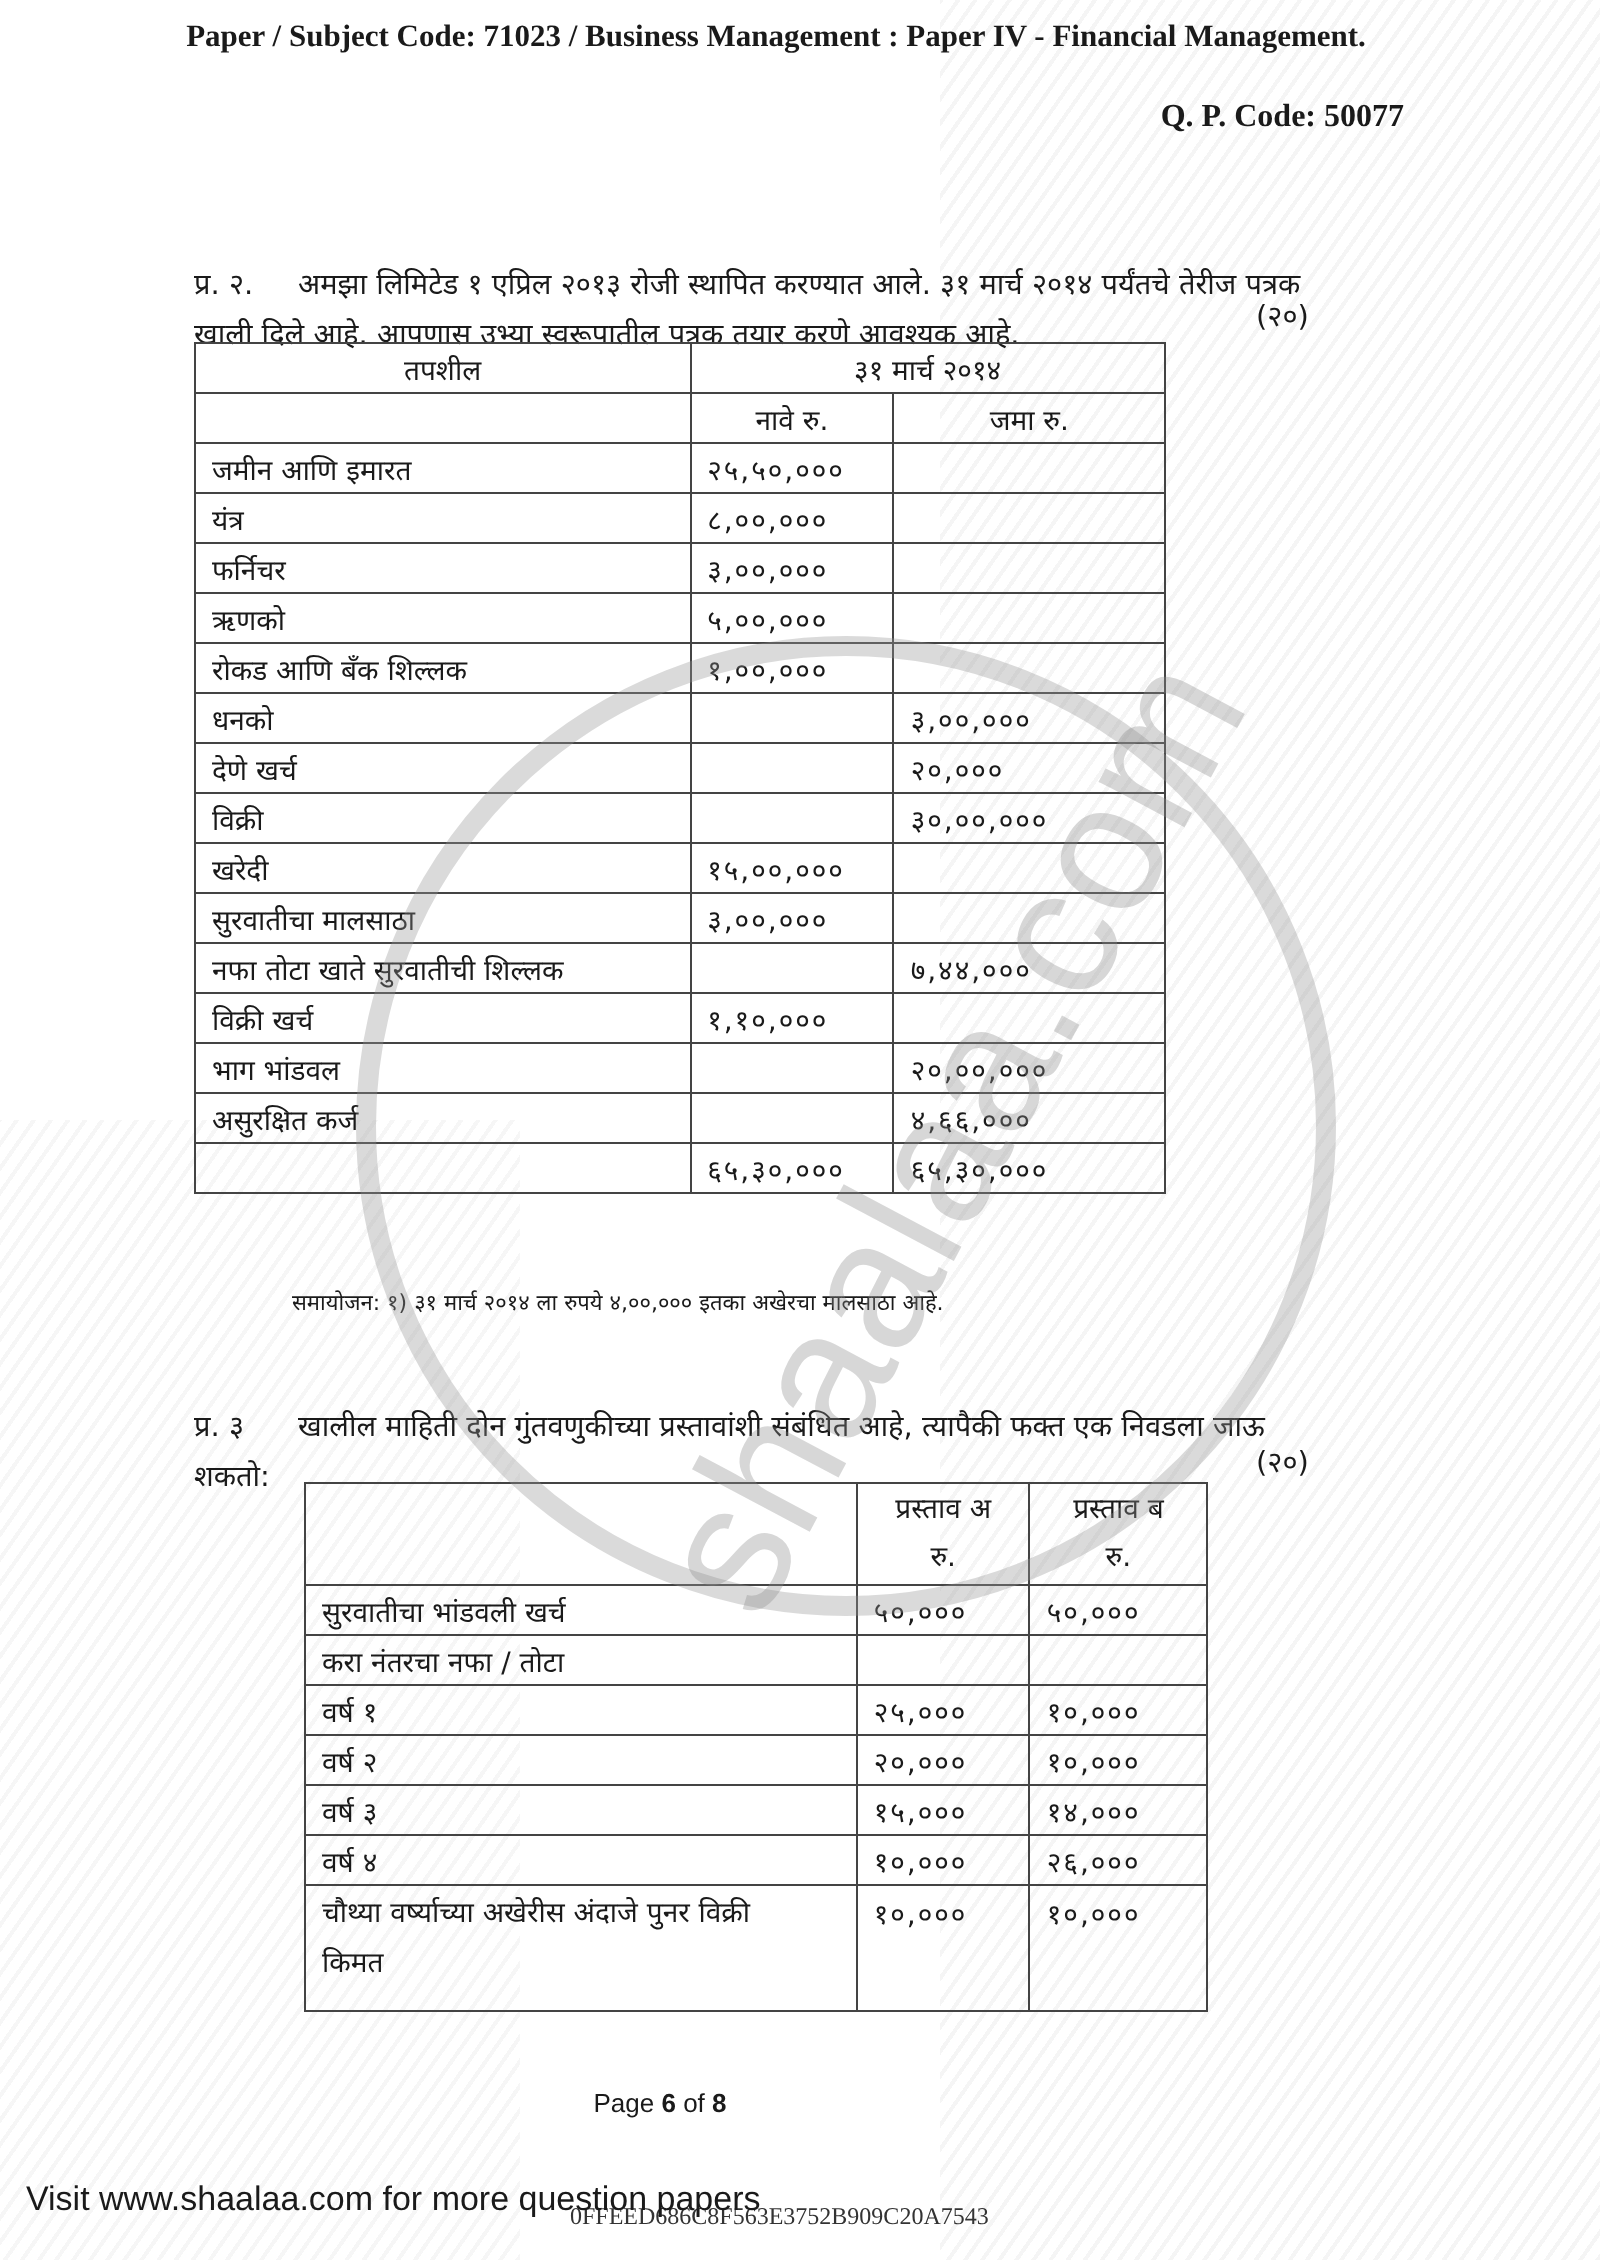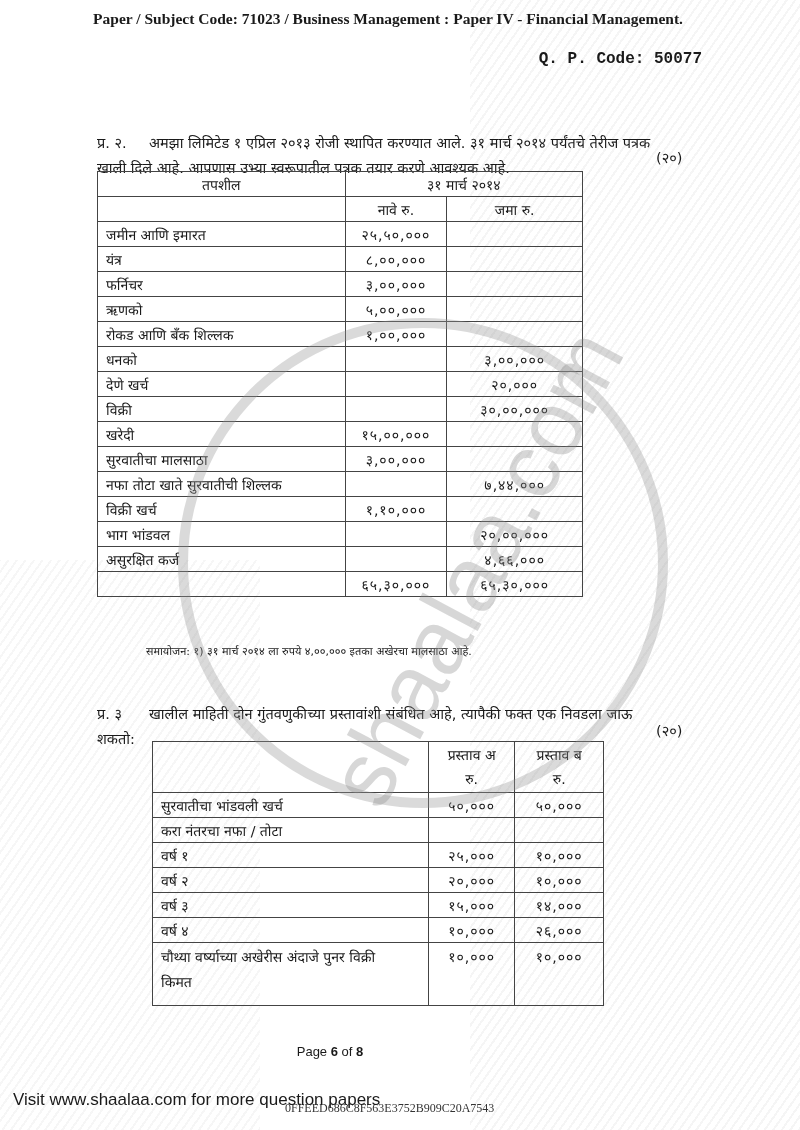--- a/index.html
+++ b/index.html
@@ -28,34 +28,34 @@
     position: absolute; left: 215px; top: 515px; font-size: 92px;
     color: rgba(140,140,140,0.35); transform: rotate(-62deg);
     font-family: "Liberation Sans", sans-serif; pointer-events: none;
     white-space: nowrap;
   }
   .header-line {
     position: absolute; left: 0; width: 776px; text-align: center;
     font-weight: bold; font-size: 15.5px; top: 10px;
   }
   .qp-code {
-    position: absolute; right: 98px; top: 50px; font-weight: bold; font-size: 16px; font-family: Liberation Mono, monospace;
+    position: absolute; right: 98px; top: 50px; font-weight: bold; font-size: 16px;
   }
   .q-para {
     position: absolute; font-size: 14.5px; line-height: 25px;
   }
   .q-num { display: inline-block; width: 52px; margin-top: 12px; }
-  .marks { position: absolute; font-size: 14.5px; margin-left: 28px; }
+  .marks { position: absolute; font-size: 14.5px; }
   table.tb {
     position: absolute; border-collapse: collapse; font-size: 14px;
   }
   table.tb td {
     border: 1px solid #444; padding: 0 8px; height: 24px; vertical-align: middle;
   }
-  td.num { text-align: center; letter-spacing: 1px; }
+  td.num { text-align: left; letter-spacing: 1px; }
   td.c { text-align: center; }
   .adjust { position: absolute; left: 146px; top: 643px; font-size: 11px; }
   .page-num { position: absolute; left: 0; width: 660px; text-align: center; top: 1044px; font-size: 13px; font-family: "Liberation Sans", sans-serif; }
   .page-num b { font-weight: bold; }
   .visit { position: absolute; left: 13px; top: 1090px; font-size: 17px; font-family: "Liberation Sans", sans-serif; }
   .hash { position: absolute; left: 285px; top: 1101px; font-size: 12px; color: #333; }
 </style>
 </head>
 <body>
 

